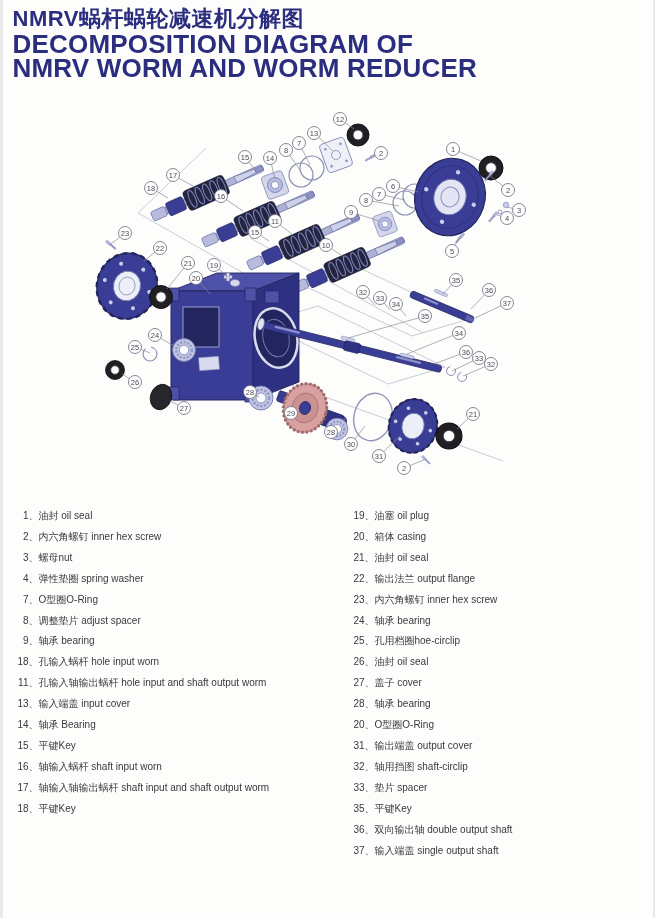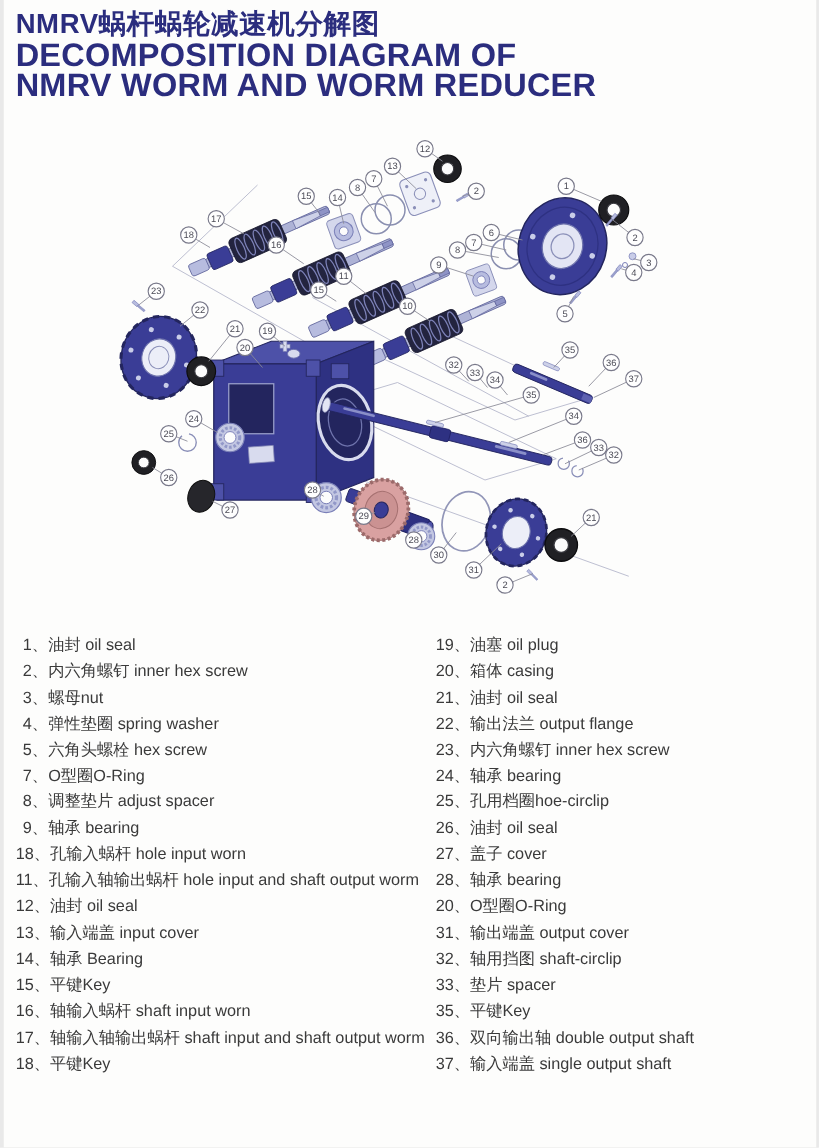--- a/index.html
+++ b/index.html
@@ -9,21 +9,21 @@
     font-family:"Liberation Sans","DejaVu Sans",sans-serif;
   }
   .title-block{position:absolute;left:10px;top:5px;color:#2b2d7e;}
   .title-zh{font-size:22px;font-weight:bold;line-height:27px;letter-spacing:.5px;}
   .title-en{font-size:26px;font-weight:bold;line-height:24px;letter-spacing:.2px;}
   #diagram{position:absolute;left:0;top:95px;}
   .leader{stroke:#8c8c98;stroke-width:.7;}
   .co{fill:#fefefe;stroke:#79798a;stroke-width:.9;}
   .cn{font-size:7.5px;fill:#4a4a55;text-anchor:middle;}
   .plist{position:absolute;top:506px;margin:0;padding:0;list-style:none;
-         font-size:13px;color:#3a3a3a;}
+         font-size:10px;color:#3a3a3a;}
   .plist.left{left:10px;width:322px;}
   .plist.right{left:346px;width:312px;}
   .plist li{line-height:20.9px;white-space:nowrap;}
   .pnum{display:inline-block;min-width:26px;text-align:right;}
 </style>
 </head>
 <body>
 
 <div class="page">
 
@@ -459,27 +459,25 @@
           <text x="488" y="271.6" class="cn">32</text>
         </g>
       </g>
   </svg>
 
   <ul class="plist left" id="plist-left">
       <li><span class="pnum">1、</span><span>油封 oil seal</span></li>
       <li><span class="pnum">2、</span><span>内六角螺钉 inner hex screw</span></li>
       <li><span class="pnum">3、</span><span>螺母nut</span></li>
       <li><span class="pnum">4、</span><span>弹性垫圈 spring washer</span></li>
-      <li><span class="pnum">5、</span><span>六角头螺栓 hex screw</span></li>
       <li><span class="pnum">7、</span><span>O型圈O-Ring</span></li>
       <li><span class="pnum">8、</span><span>调整垫片 adjust spacer</span></li>
       <li><span class="pnum">9、</span><span>轴承 bearing</span></li>
       <li><span class="pnum">18、</span><span>孔输入蜗杆 hole input worn</span></li>
       <li><span class="pnum">11、</span><span>孔输入轴输出蜗杆 hole input and shaft output worm</span></li>
-      <li><span class="pnum">12、</span><span>油封 oil seal</span></li>
       <li><span class="pnum">13、</span><span>输入端盖 input cover</span></li>
       <li><span class="pnum">14、</span><span>轴承 Bearing</span></li>
       <li><span class="pnum">15、</span><span>平键Key</span></li>
       <li><span class="pnum">16、</span><span>轴输入蜗杆 shaft input worn</span></li>
       <li><span class="pnum">17、</span><span>轴输入轴输出蜗杆 shaft input and shaft output worm</span></li>
       <li><span class="pnum">18、</span><span>平键Key</span></li>
     </ul>
   <ul class="plist right" id="plist-right">
       <li><span class="pnum">19、</span><span>油塞 oil plug</span></li>
       <li><span class="pnum">20、</span><span>箱体 casing</span></li>

